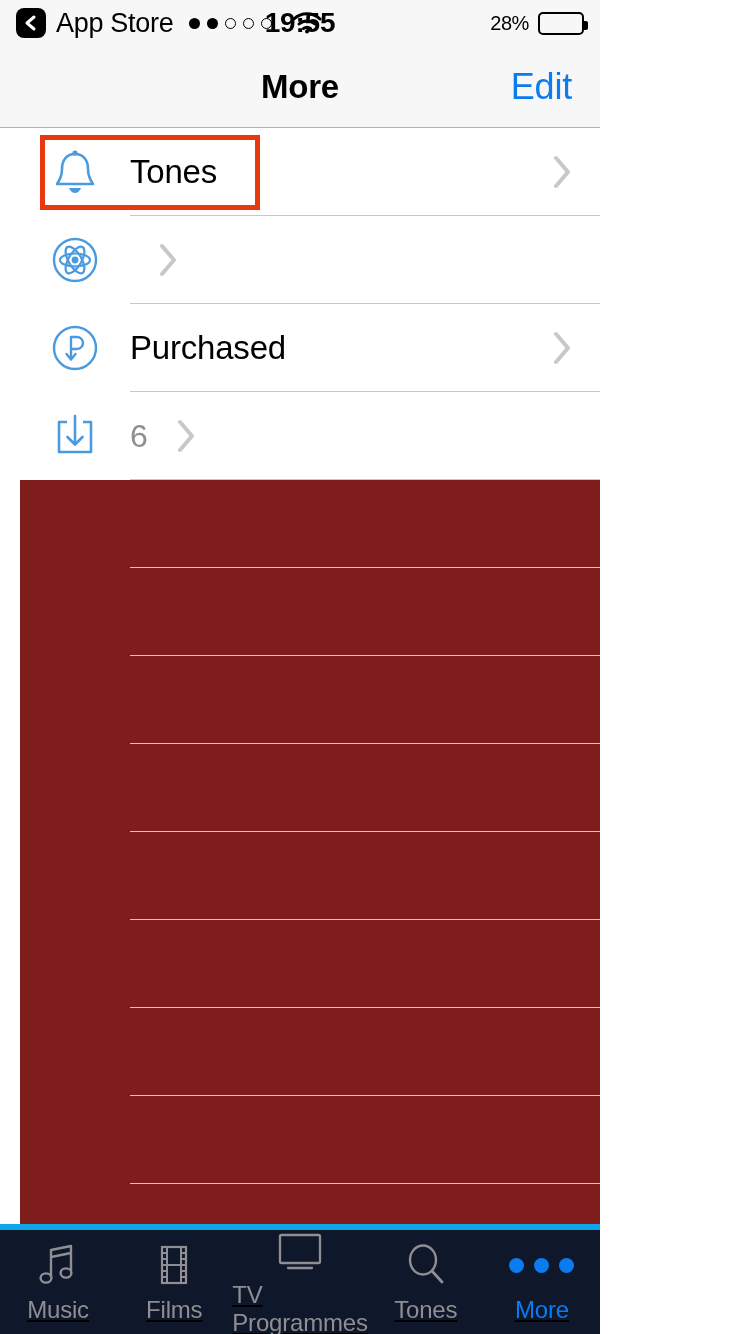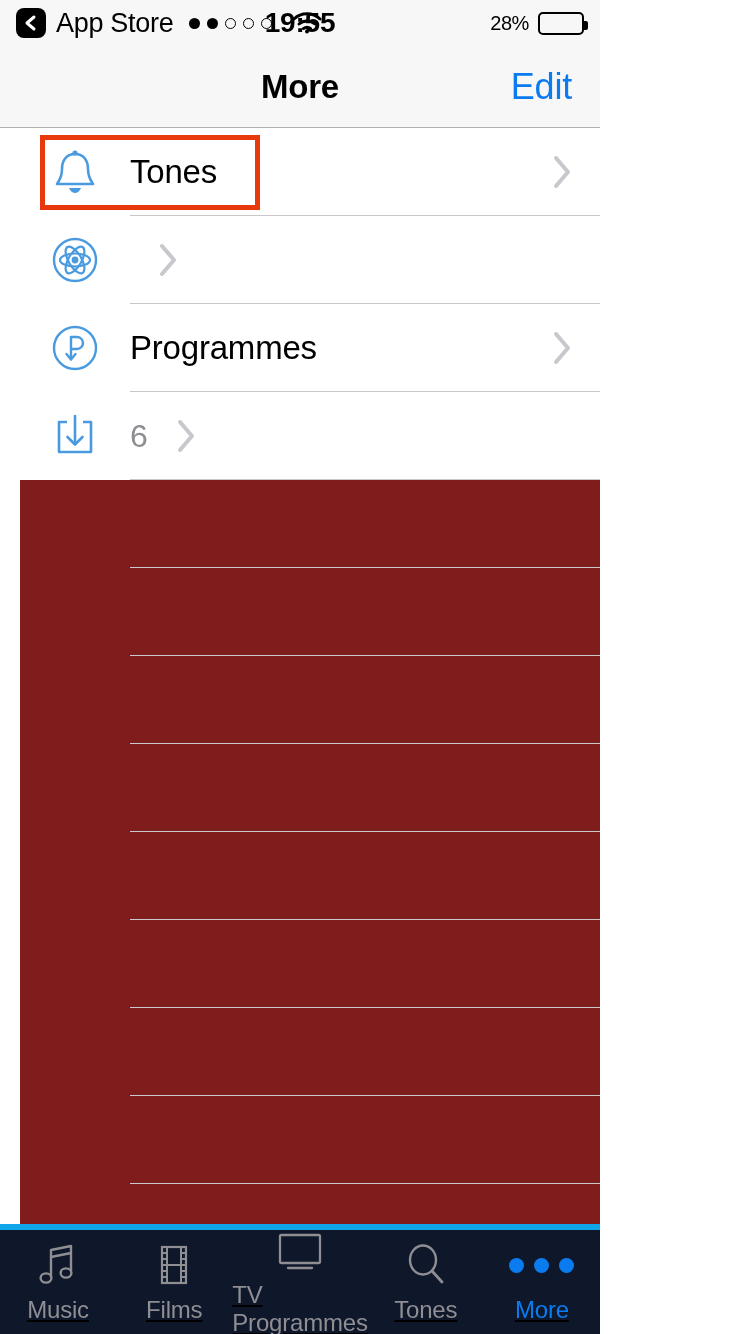--- a/index.html
+++ b/index.html
@@ -236,21 +236,21 @@
     </div>
 
     <div class="row">
       <div class="row-icon">
         <svg width="54" height="54" viewBox="0 0 54 54">
           <circle cx="27" cy="27" r="21" fill="none" stroke="#4a9ae0" stroke-width="2.4"></circle>
           <path d="M23 38 L23 16 L29 16 A6 6 0 0 1 29 28 L23 28" fill="none" stroke="#4a9ae0" stroke-width="2.4" stroke-linecap="round" stroke-linejoin="round"></path>
           <polyline points="18.5,33 23,38.5 27.5,33" fill="none" stroke="#4a9ae0" stroke-width="2.4" stroke-linecap="round" stroke-linejoin="round"></polyline>
         </svg>
       </div>
-      <div class="row-label">Programmes</div>
+      <div class="row-label">Purchased</div>
       <div class="row-badge"></div>
       <div class="row-chevron">
         <svg width="20" height="34" viewBox="0 0 20 34">
           <polyline points="4,3 16,17 4,31" fill="none" stroke="#c7c7cc" stroke-width="4" stroke-linecap="round" stroke-linejoin="round"></polyline>
         </svg>
       </div>
       <div class="sep"></div>
     </div>
 
     <div class="row">

